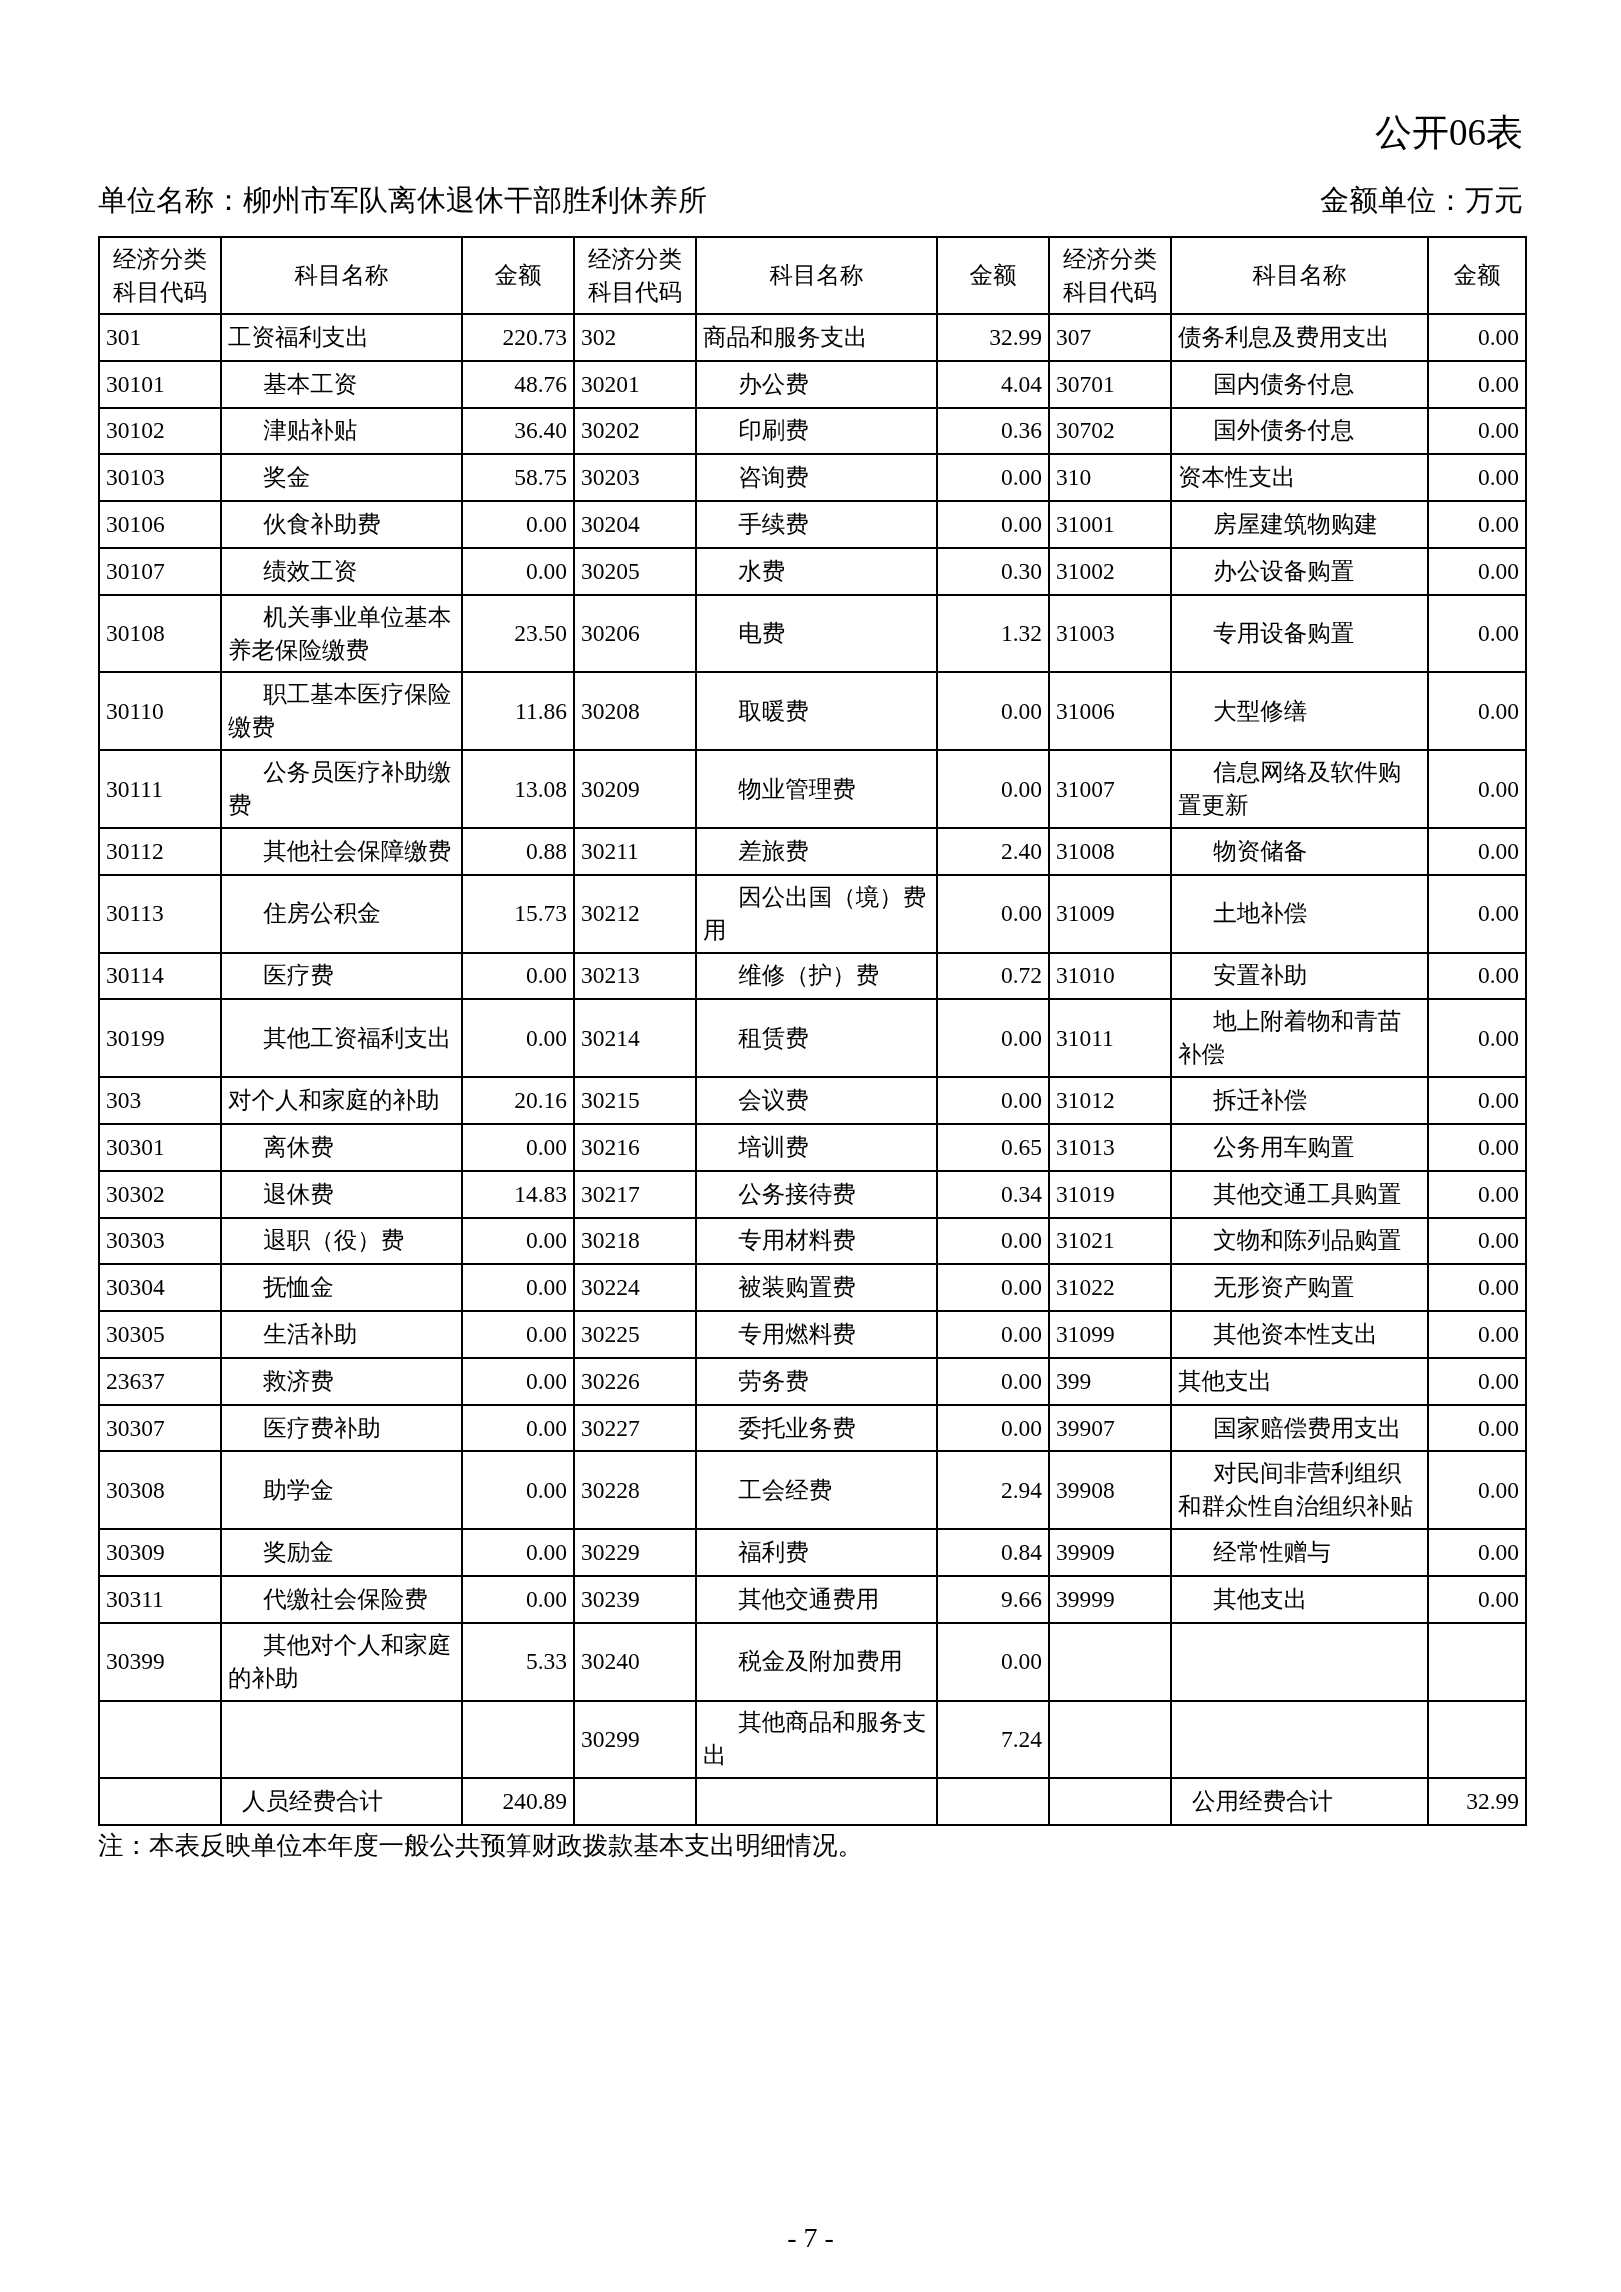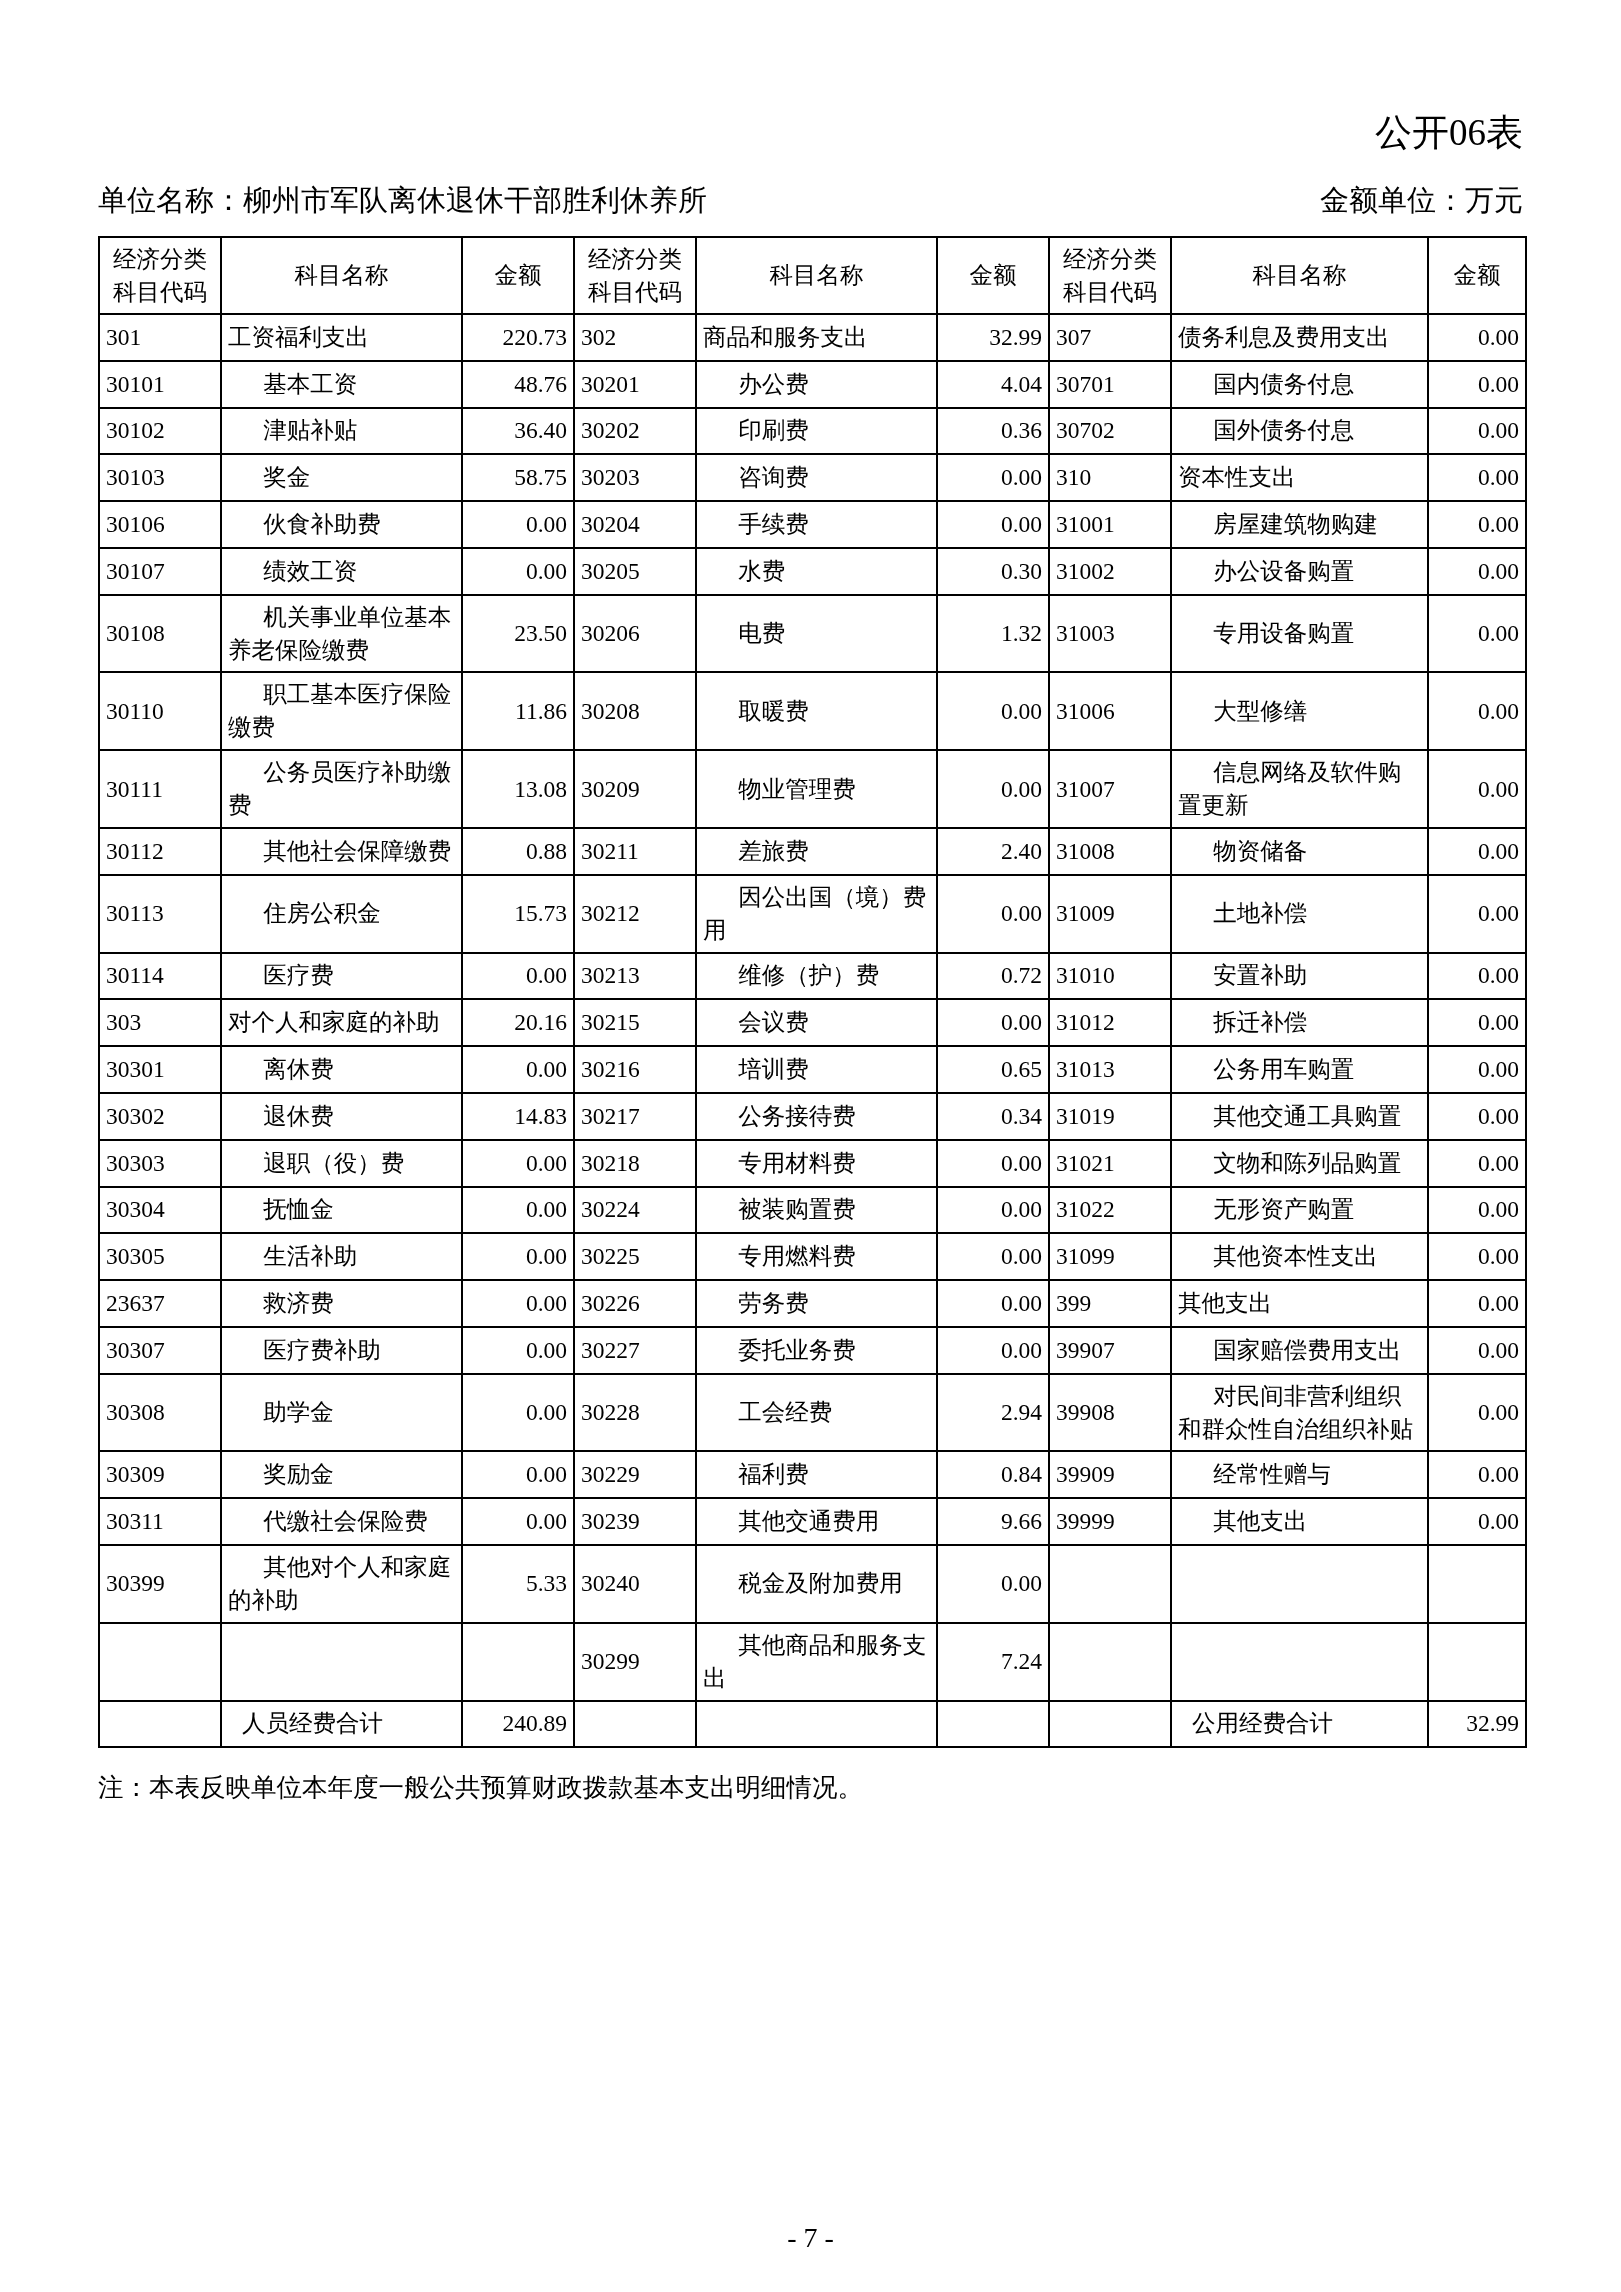--- a/index.html
+++ b/index.html
@@ -74,21 +74,21 @@
   td.name-cell { text-align: left; }
   td.name-top  { text-indent: 0; border-radius: 13px; }
   td.name-sub  { text-indent: 1.5em; }
   td.name-total{ text-indent: 0.6em; }
   td.amount-cell {
     text-align: right;
     padding-right: 8.8px;
   }
   tr.totals-row td { border-top: 2.9px solid #000; }
   .note {
-    margin-top: 22px;
+    margin-top: 2px;
     font-size: 25.5px;
     line-height: 35px;
   }
   .page-number {
     position: absolute;
     left: 0;
     right: 0;
     bottom: 39px;
     text-align: center;
     font-size: 28px;
@@ -261,20 +261,31 @@
           <td class="name-cell name-sub">医疗费</td>
           <td class="amount-cell">0.00</td>
           <td class="code-cell code-sub">30213</td>
           <td class="name-cell name-sub">维修（护）费</td>
           <td class="amount-cell">0.72</td>
           <td class="code-cell code-sub">31010</td>
           <td class="name-cell name-sub">安置补助</td>
           <td class="amount-cell">0.00</td>
         </tr>
         <tr>
+          <td class="code-cell code-sub">30199</td>
+          <td class="name-cell name-sub">其他工资福利支出</td>
+          <td class="amount-cell">0.00</td>
+          <td class="code-cell code-sub">30214</td>
+          <td class="name-cell name-sub">租赁费</td>
+          <td class="amount-cell">0.00</td>
+          <td class="code-cell code-sub">31011</td>
+          <td class="name-cell name-sub">地上附着物和青苗补偿</td>
+          <td class="amount-cell">0.00</td>
+        </tr>
+        <tr>
           <td class="code-cell code-top">303</td>
           <td class="name-cell name-top">对个人和家庭的补助</td>
           <td class="amount-cell">20.16</td>
           <td class="code-cell code-sub">30215</td>
           <td class="name-cell name-sub">会议费</td>
           <td class="amount-cell">0.00</td>
           <td class="code-cell code-sub">31012</td>
           <td class="name-cell name-sub">拆迁补偿</td>
           <td class="amount-cell">0.00</td>
         </tr>

